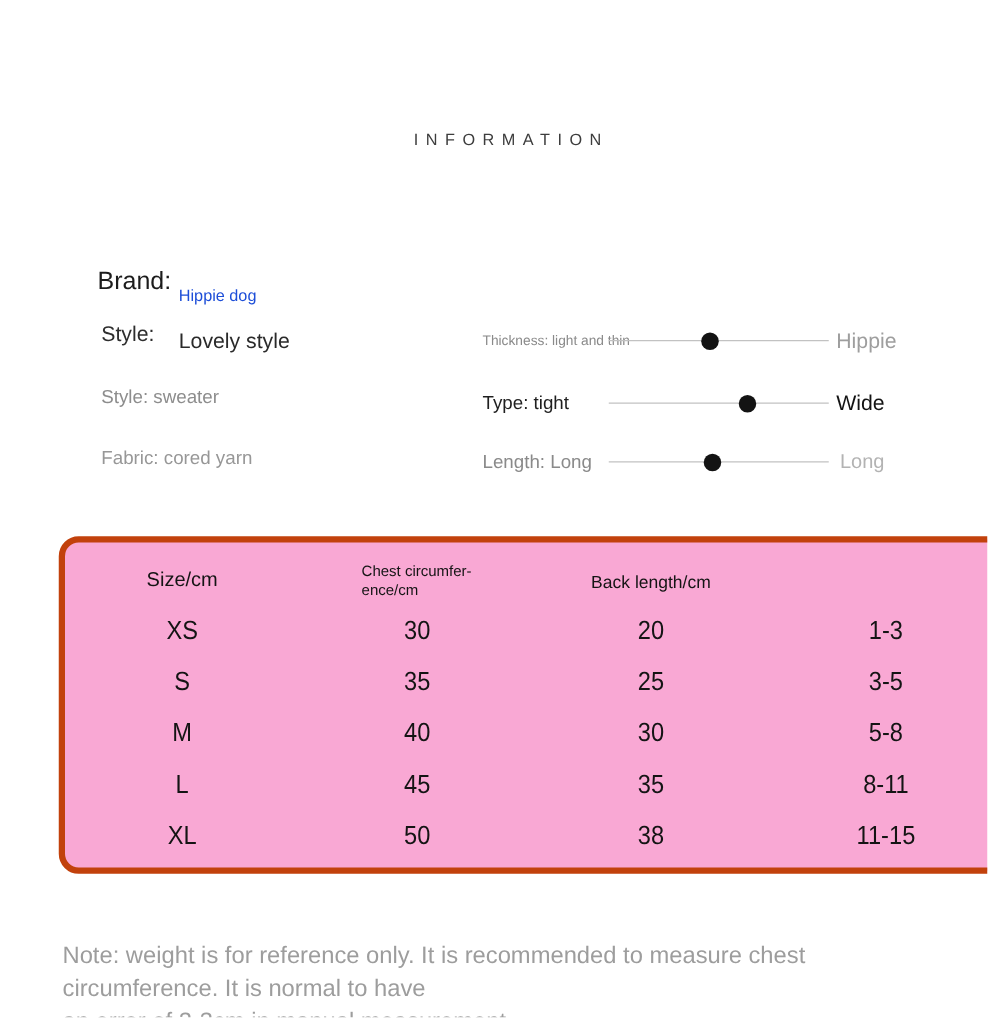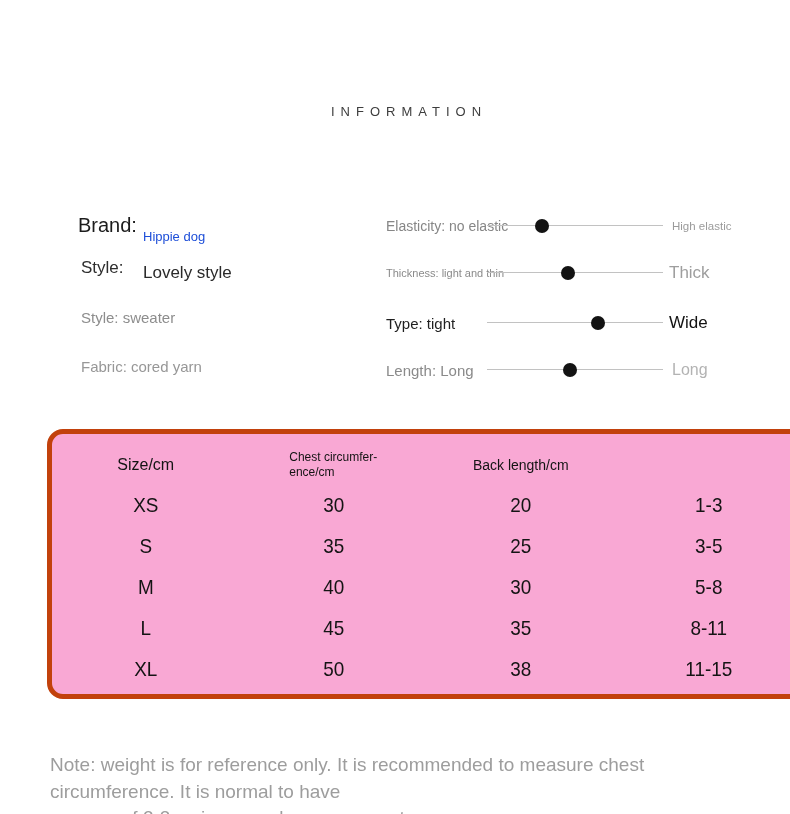--- a/index.html
+++ b/index.html
@@ -136,34 +136,27 @@
 
   <div class="page-subtitle">INFORMATION</div>
 
   <span class="attr attr-brand-label">Brand:</span>
   <span class="attr attr-brand-value">Hippie dog</span>
   <span class="attr attr-style-label">Style:</span>
   <span class="attr attr-style-value">Lovely style</span>
   <span class="attr attr-style2">Style: sweater</span>
   <span class="attr attr-fabric">Fabric: cored yarn</span>
 
-  <div class="slider-row slider-elasticity">
-    <span class="s-label">Elasticity: no elastic</span>
-    <div class="track">
-      <span class="dot" style="left: calc(31% - 7px);"></span>
-    </div>
-    <span class="s-right">High elastic</span>
-  </div>
 
   <div class="slider-row slider-thickness">
     <span class="s-label">Thickness: light and thin</span>
     <div class="track">
       <span class="dot" style="left: calc(46% - 7px);"></span>
     </div>
-    <span class="s-right">Thick</span>
+    <span class="s-right">Hippie</span>
   </div>
 
   <div class="slider-row slider-type">
     <span class="s-label">Type: tight</span>
     <div class="track">
       <span class="dot" style="left: calc(63% - 7px);"></span>
     </div>
     <span class="s-right">Wide</span>
   </div>
 

